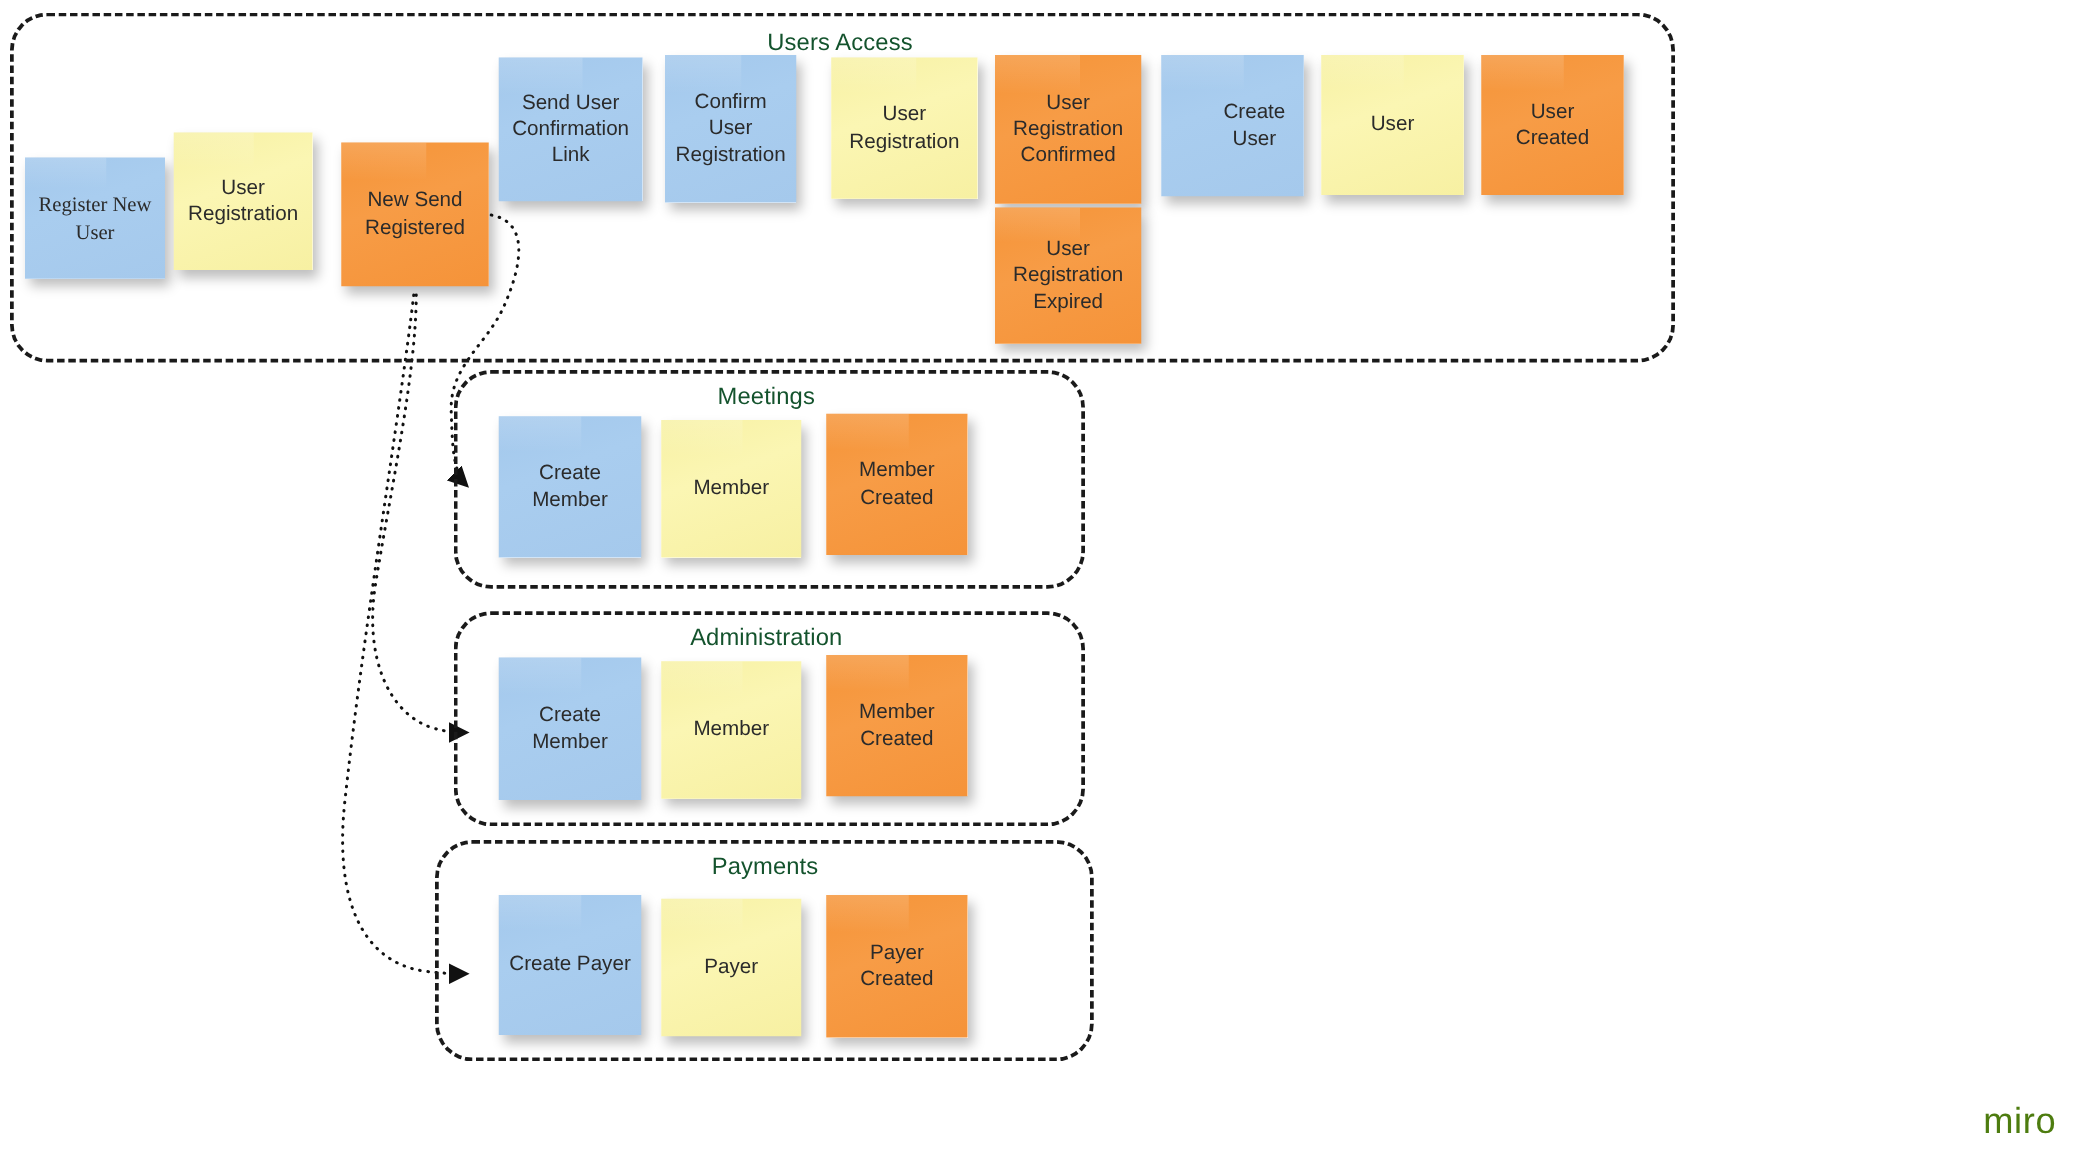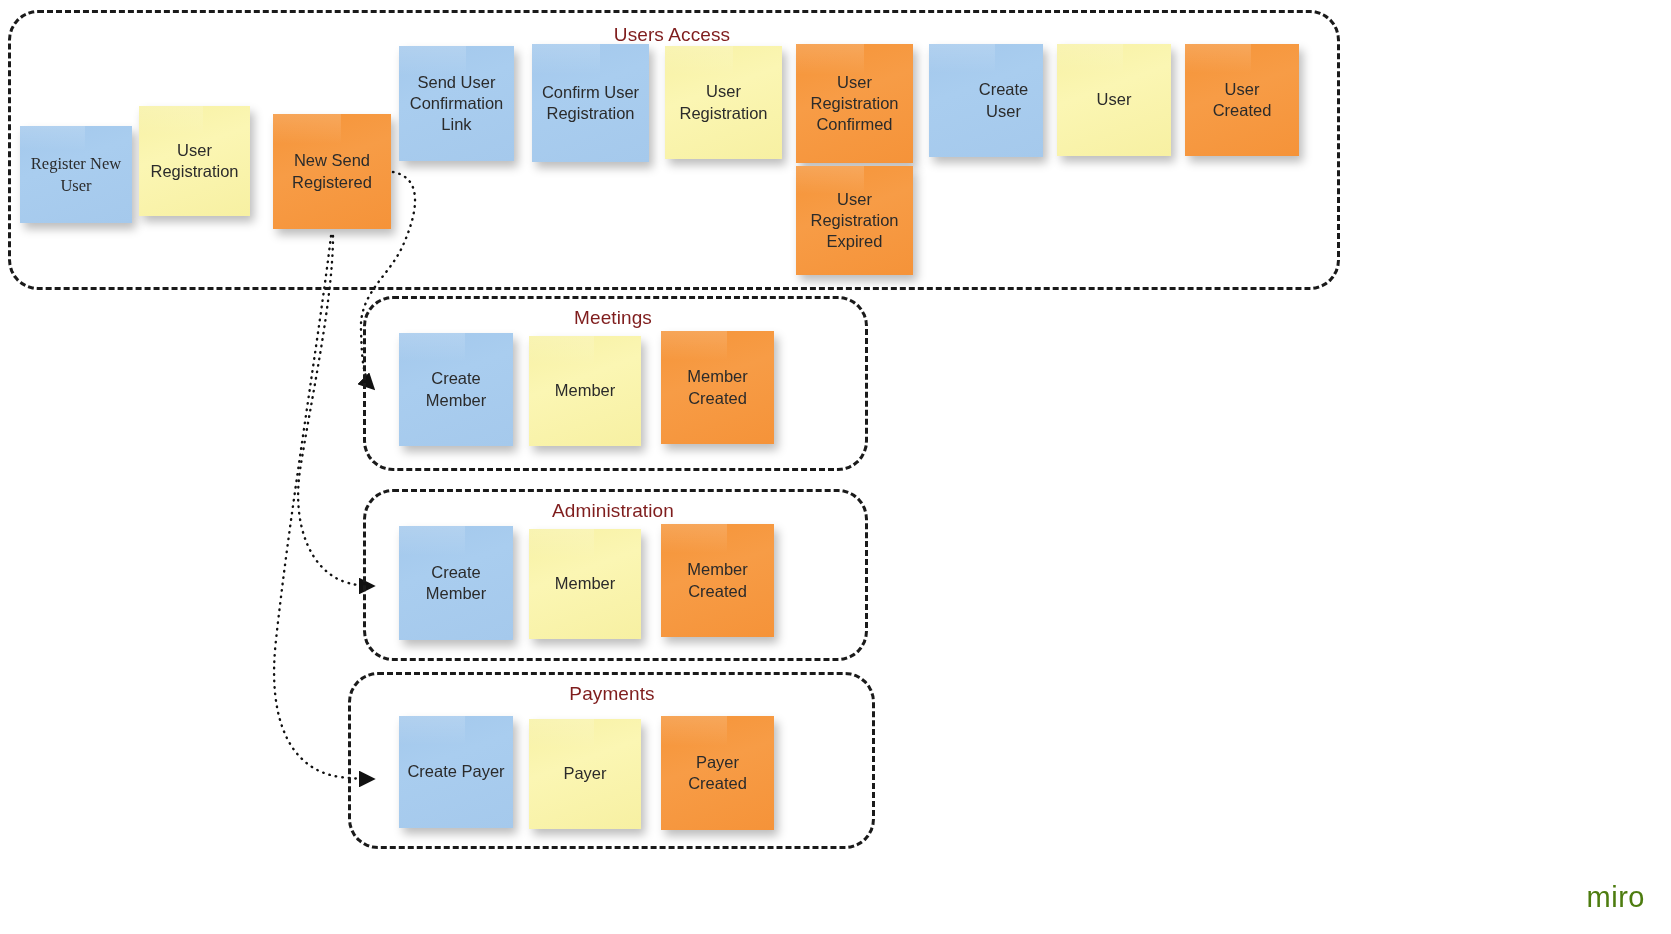--- a/index.html
+++ b/index.html
@@ -26,21 +26,21 @@
   .frame {
     position: absolute;
     border: 3px dashed #1a1a1a;
     border-radius: 30px;
     box-sizing: border-box;
     background: transparent;
   }
   .frame-title {
     position: absolute;
     font-size: 19px;
-    color: #7f1d1d;
+    color: #14532d;
     white-space: nowrap;
     transform: translateX(-50%);
     letter-spacing: 0.1px;
   }
 
   
   .note {
     position: absolute;
     box-sizing: border-box;
     display: flex;
@@ -116,21 +116,21 @@
       <div class="frame-title" style="left: 672px; top: 24px;">Users Access</div>
       <div class="note blue" style="left: 20px; top: 126px; width: 112px; height: 97px; font-family: Liberation Serif, serif;">Register New
 User</div>
       <div class="note yellow" style="left: 139px; top: 106px; width: 111px; height: 110px;">User
 Registration</div>
       <div class="note orange" style="left: 273px; top: 114px; width: 118px; height: 115px;">New Send
 Registered</div>
       <div class="note blue" style="left: 399px; top: 46px; width: 115px; height: 115px;">Send User
 Confirmation
 Link</div>
-      <div class="note blue" style="left: 532px; top: 44px; width: 117px; height: 118px;">Confirm User
+      <div class="note blue" style="left: 532px; top: 44px; width: 105px; height: 118px;">Confirm User
 Registration</div>
       <div class="note yellow" style="left: 665px; top: 46px; width: 117px; height: 113px;">User
 Registration</div>
       <div class="note orange" style="left: 796px; top: 44px; width: 117px; height: 119px;">User
 Registration
 Confirmed</div>
       <div class="note blue" style="left: 929px; top: 44px; width: 114px; height: 113px; padding-left: 43px;">Create User</div>
       <div class="note yellow" style="left: 1057px; top: 44px; width: 114px; height: 112px;">User</div>
       <div class="note orange" style="left: 1185px; top: 44px; width: 114px; height: 112px;">User Created</div>
       <div class="note orange" style="left: 796px; top: 166px; width: 117px; height: 109px;">User

